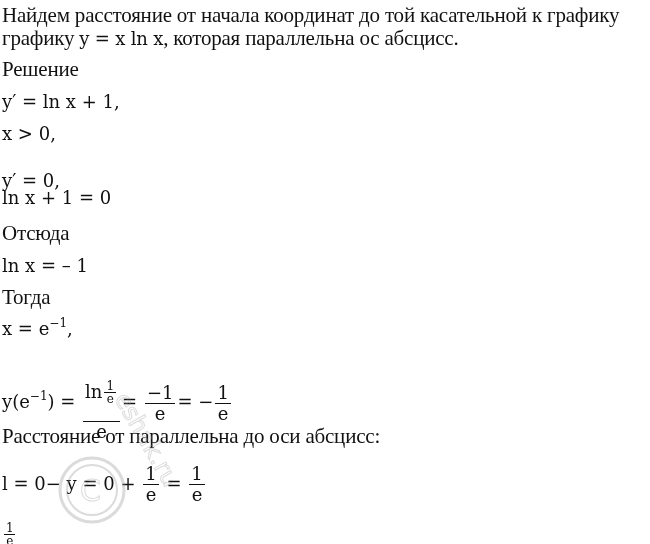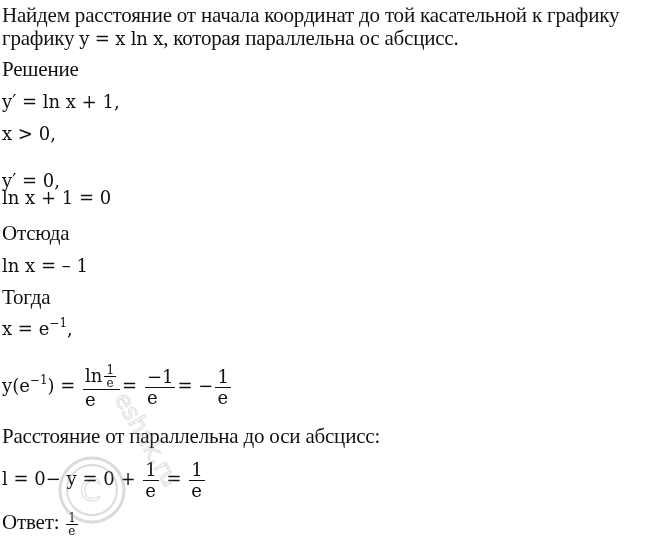--- a/index.html
+++ b/index.html
@@ -2,21 +2,21 @@
 <html><head>
 <meta charset="utf-8">
 <style>
   html,body{margin:0;padding:0;background:#ffffff;}
   body{width:650px;height:544px;position:relative;overflow:hidden;
        font-family:"DejaVu Serif","Liberation Serif",serif;color:#111;}
   .ln{position:absolute;left:2px;white-space:nowrap;font-size:19px;line-height:22px;}
   .txt{font-family:"Liberation Serif","DejaVu Serif",serif;font-size:21px;letter-spacing:-0.2px;}
   .m{font-family:"DejaVu Serif",serif;font-size:18px;}
   .i{}
-  .frac{display:inline-flex;flex-direction:column;align-items:flex-start;vertical-align:middle;margin:0 2px;}
+  .frac{display:inline-flex;flex-direction:column;align-items:center;vertical-align:middle;margin:16px 2px;}
   .frac .num{padding:0 2px;line-height:20px;}
   .frac .bar{align-self:stretch;border-top:1.2px solid #111;}
   .frac .den{padding:0 2px;line-height:20px;}
   .frac.small{font-size:12px;}
   .frac.small .num,.frac.small .den{line-height:12px;}
   sup{font-size:12px;vertical-align:8px;}
   .wm{position:absolute;left:52px;top:395px;width:120px;height:140px;pointer-events:none;opacity:0.35;}
 </style>
 </head>
 <body>
@@ -74,21 +74,21 @@
     </span>
   <span>=</span>
   <span class="frac">
       <span class="num">1</span>
       <span class="bar"></span>
       <span class="den">e</span>
     </span>
 </div>
 
 <div class="ln txt" style="top:506px;line-height:32px">
-  <span>Ответ: </span><span class="frac small m">
+  <span class="frac small m">
       <span class="num">1</span>
       <span class="bar"></span>
       <span class="den">e</span>
     </span>
 </div>
 
 <svg class="wm" viewBox="0 0 120 140">
   <circle cx="40" cy="95" r="32" fill="none" stroke="#999" stroke-width="3"></circle>
   <circle cx="40" cy="95" r="25" fill="none" stroke="#999" stroke-width="2"></circle>
   <text x="28" y="106" font-size="30" fill="none" stroke="#999" font-family="DejaVu Sans, sans-serif">C</text>

